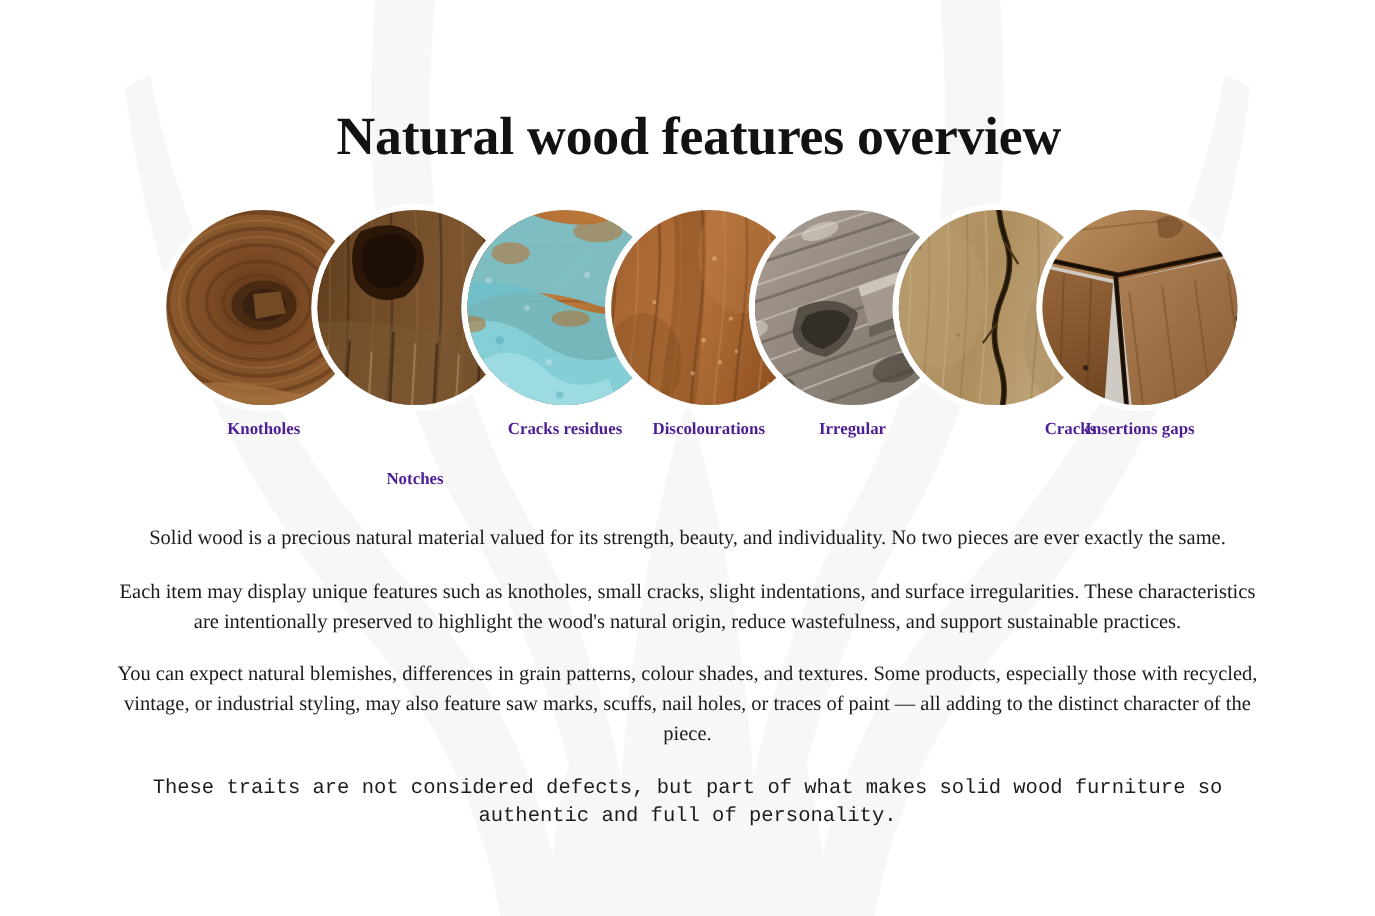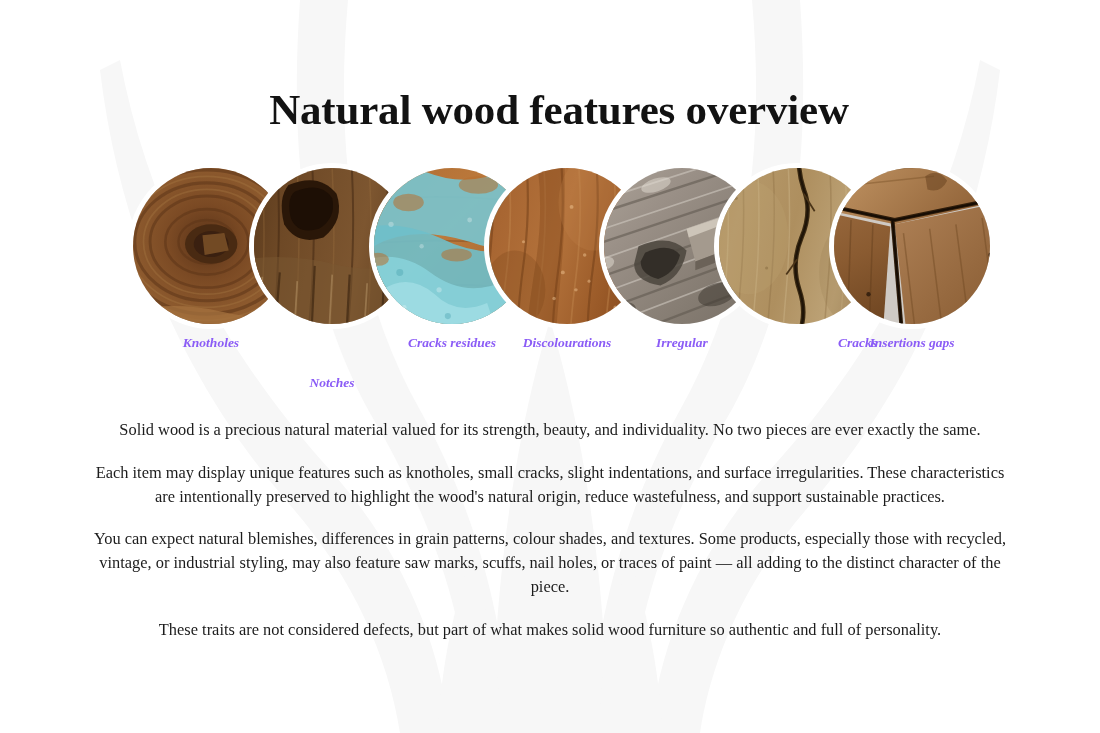--- a/index.html
+++ b/index.html
@@ -88,43 +88,42 @@
     left: 0;
     width: 1100px;
     height: 20px;
   }
   .label {
     position: absolute;
     top: 0;
     text-align: center;
     font-size: 13.5px;
     font-weight: 700;
-    color: #8b5cf6;
+    color: #4c1d95;
     white-space: nowrap;
     font-family: "Liberation Serif", "DejaVu Serif", serif;
-    font-style: italic;
   }
 
   
   .body-copy {
     position: absolute;
     top: 418px;
     left: 50%;
     transform: translateX(-50%);
     width: 912px;
     text-align: center;
   }
   .body-copy p {
     margin: 0 0 19px 0;
     font-size: 16.4px;
     line-height: 1.45;
     color: #1c1c1c;
     font-family: "Liberation Serif", "DejaVu Serif", serif;
   }
-  .body-copy p:last-child { margin-bottom: 0; }
+  .body-copy p:last-child { margin-bottom: 0; font-family: Liberation Mono, monospace; }
 </style>
 </head>
 <body>
 
 <svg id="watermark" viewBox="0 0 1100 733" preserveAspectRatio="none" aria-hidden="true">
   <g fill="#f7f7f7">
     <path d="M300 0 C 290 140, 300 300, 380 430 C 430 520, 470 620, 470 733 L 510 733 C 505 610, 470 500, 420 410 C 348 282, 336 135, 348 0 Z"></path>
     <path d="M800 0 C 810 140, 800 300, 720 430 C 670 520, 630 620, 630 733 L 590 733 C 595 610, 630 500, 680 410 C 752 282, 764 135, 752 0 Z"></path>
     <path d="M120 60 C 150 220, 230 360, 330 470 C 400 548, 440 640, 450 733 L 400 733 C 388 655, 352 576, 290 505 C 190 390, 120 240, 100 70 Z"></path>
     <path d="M980 60 C 950 220, 870 360, 770 470 C 700 548, 660 640, 650 733 L 700 733 C 712 655, 748 576, 810 505 C 910 390, 980 240, 1000 70 Z"></path>

